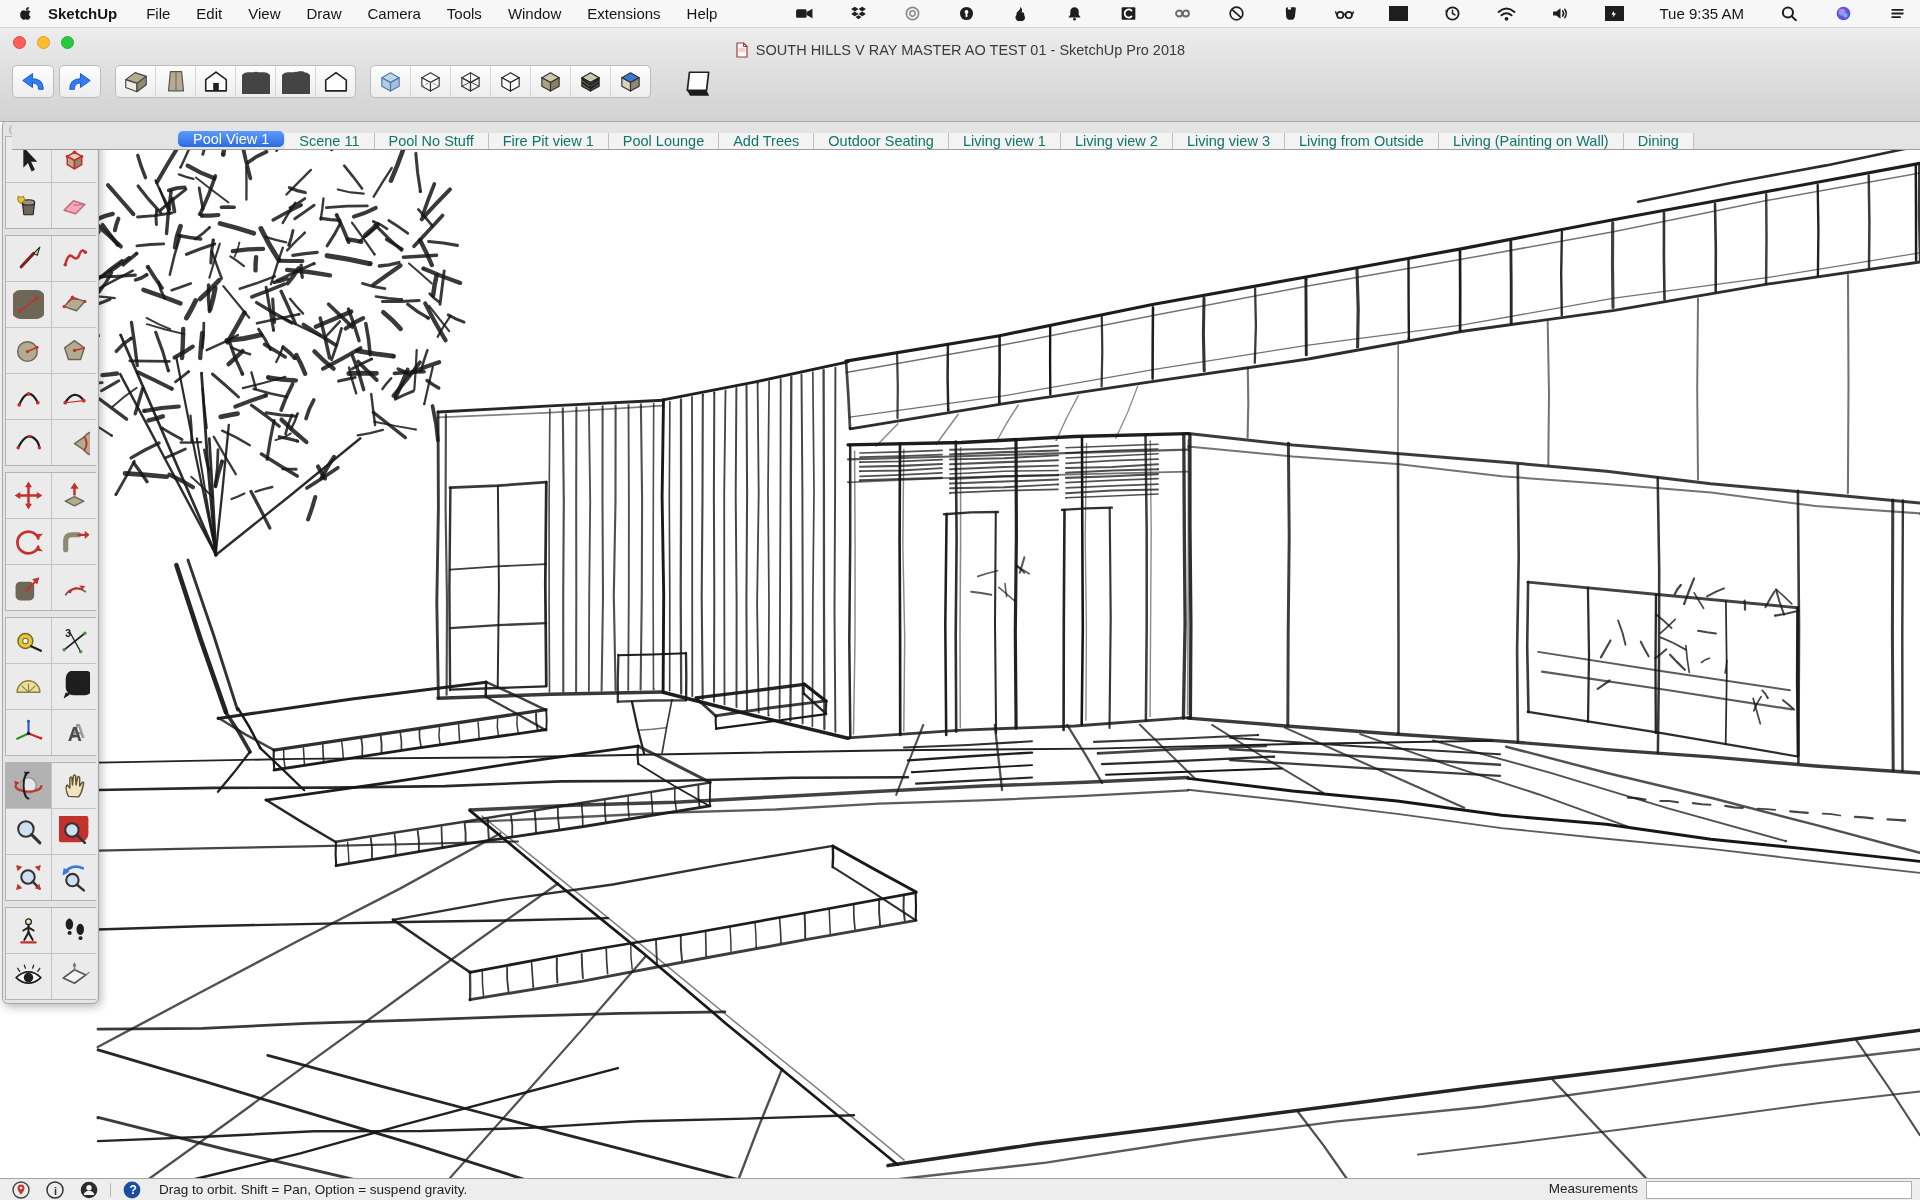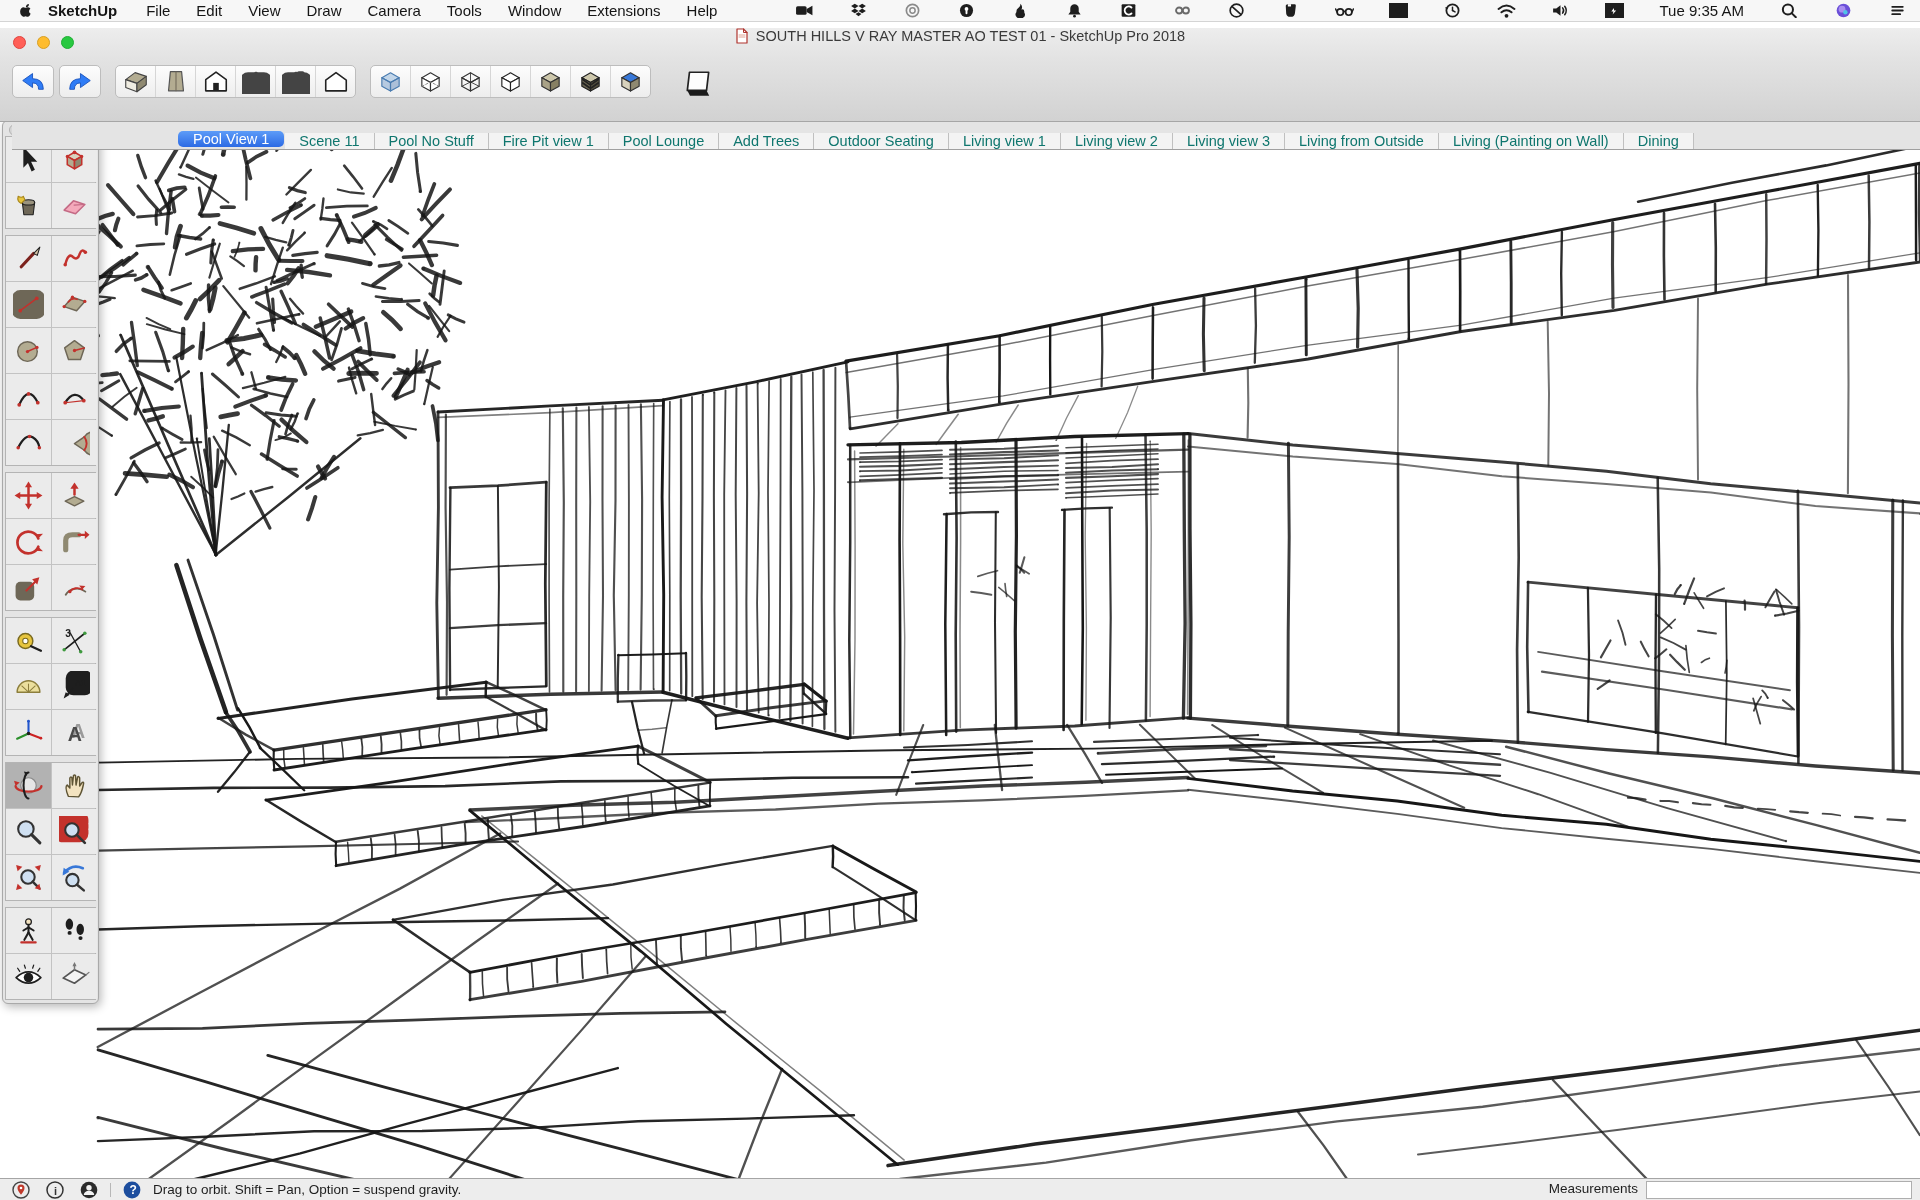--- a/index.html
+++ b/index.html
@@ -1,34 +1,34 @@
 <!DOCTYPE html>
 <html><head>
 <meta charset="utf-8">
 <style>
   html,body{margin:0;padding:0}
   body{width:1920px;height:1200px;position:relative;overflow:hidden;background:#fff;
        font-family:"Liberation Sans",sans-serif;-webkit-font-smoothing:antialiased}
   
-  .menubar{position:absolute;top:0;left:0;right:0;height:22px;background:#f7f7f7;
+  .menubar{position:absolute;top:0;left:0;right:0;height:28px;background:#f7f7f7;
            border-bottom:1px solid #d4d4d4;display:flex;align-items:center;
            padding:0 10px;box-sizing:border-box;font-size:15px;color:#151515;z-index:30}
   .mleft{display:flex;align-items:center}
   .mi{display:flex;align-items:center;justify-content:center;width:26px;height:22px}
   .apple{width:30px}
   .app-name{font-weight:bold;padding:0 16px 0 8px}
   .menu-item{padding:0 13px;white-space:nowrap}
   .mright{margin-left:auto;display:flex;align-items:center;gap:28px}
   .clock{padding:0 4px;white-space:nowrap}
   svg.ic{display:block}
   .menu-ic{width:19px;height:15px}
   .status-ic{width:18px;height:18px}
   
   .titlebar{position:absolute;top:28px;left:0;right:0;height:30px;
-            background:linear-gradient(#ededed,#e3e3e3);display:flex;align-items:flex-start;
+            background:linear-gradient(#ededed,#e3e3e3);display:flex;align-items:flex-end;
             justify-content:center;z-index:29}
   .traffic{position:absolute;left:13px;top:8px;display:flex;gap:11px}
   .tl{width:13px;height:13px;border-radius:50%;box-sizing:border-box}
   .tl.red{background:#ff5f57;border:1px solid #e0443e}
   .tl.yellow{background:#febc2e;border:1px solid #d89f24}
   .tl.green{background:#28c840;border:1px solid #1faf34}
   .title{font-size:14.5px;color:#3a3a3a;display:flex;align-items:center;gap:7px}
   .doc-ic{width:14px;height:16px}
   .toolbar{position:absolute;top:58px;left:0;right:0;height:64px;
            background:linear-gradient(#e3e3e3,#d2d2d2);border-bottom:1px solid #a6a6a6;
@@ -67,21 +67,21 @@
              border:1px solid #b4b4b4;margin-bottom:6px}
   .pal-group:last-child{margin-bottom:1px}
   .pal-cell{background:#ebebeb;height:45px;display:flex;align-items:center;justify-content:center}
   .pal-cell.active{background:#b2b2b2}
   .tool-ic{width:31px;height:31px}
   
   .statusbar{position:absolute;bottom:0;left:0;right:0;height:22px;background:#ededed;
              border-top:1px solid #a5a5a5;display:flex;align-items:center;gap:8px;
              padding:0 8px;box-sizing:border-box;font-size:13.5px;color:#1e1e1e;z-index:30}
   .sdiv{width:1px;height:14px;background:#b7b7b7}
-  .hint{margin-left:0;white-space:nowrap}
+  .hint{margin-left:6px;white-space:nowrap}
   .meas{margin-left:auto;display:flex;gap:8px}
   .meas input{width:258px;height:16px;border:1px solid #aeaeae;background:#fff;
               font:12px "Liberation Sans",sans-serif;padding:0 3px}
   svg text{font-family:"Liberation Sans",sans-serif}
 </style>
 </head>
 <body>
 
 <div class="menubar">
   <div class="mleft">

